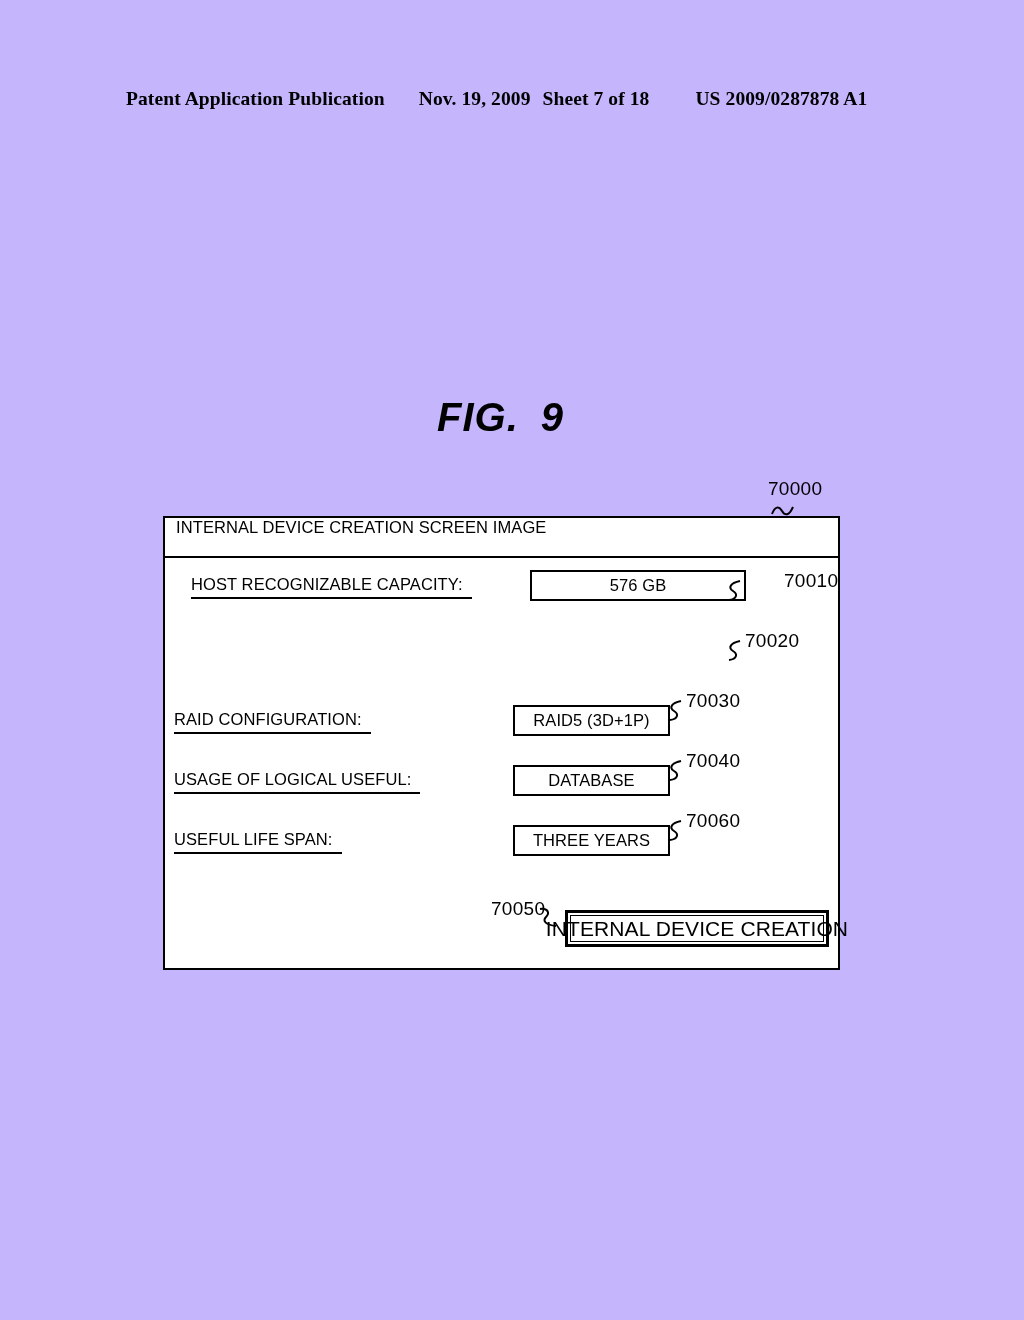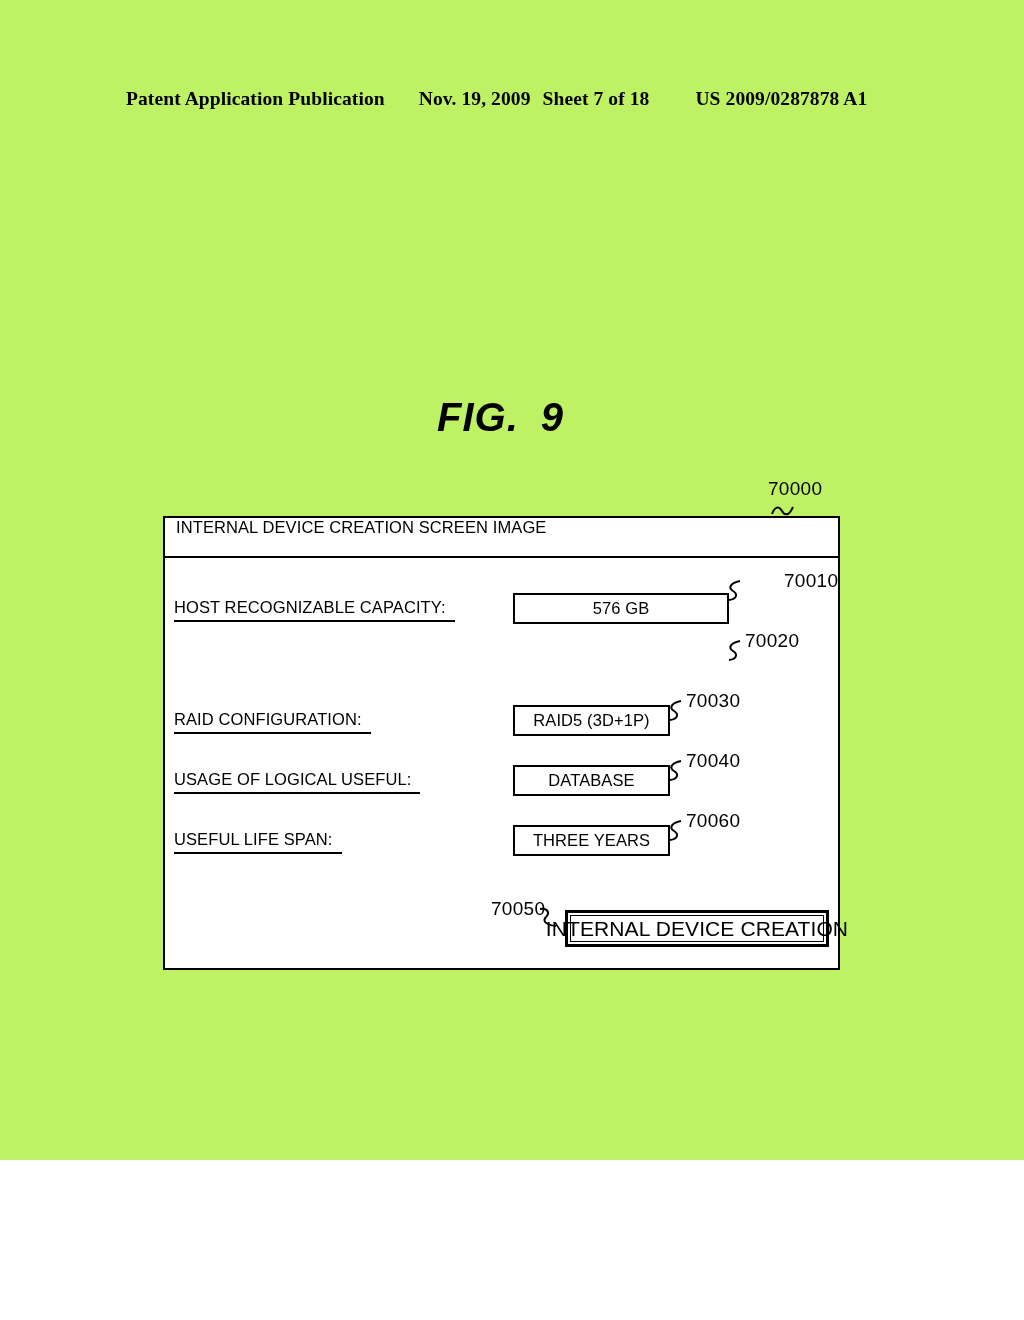--- a/index.html
+++ b/index.html
@@ -3,22 +3,22 @@
 <meta charset="utf-8">
 <style>
   html, body {
     margin: 0;
     padding: 0;
     background: #ffffff;
   }
   .page {
     position: relative;
     width: 1024px;
-    height: 1160px;
-    background: #bef264;
+    height: 1320px;
+    background: #c4b5fd;
     font-family: "Liberation Sans", sans-serif;
     color: #000000;
     overflow: hidden;
   }
 
   
   .pat-header {
     position: absolute;
     left: 126px;
     top: 88px;
@@ -179,21 +179,21 @@
   <svg class="squiggle" style="left:770px; top:500px;" width="30" height="20" viewBox="0 0 30 20">
     <path d="M2,14 C5,6 9,6 12,11 C15,16 19,16 23,7" stroke="#000" stroke-width="2" fill="none"></path>
   </svg>
 
   <div class="screen-frame">
 
     <div class="screen-titlebar">
       <span class="tb-text">INTERNAL DEVICE CREATION SCREEN IMAGE</span>
     </div>
 
-    <div class="form-row" style="top:75px;">
+    <div class="form-row" style="top:52px;margin-left:17px;">
       <span class="row-label">HOST RECOGNIZABLE CAPACITY:</span>
       <div class="value-box wide">
         <span class="vb-text">576 GB</span>
       </div>
     </div>
 
 
     <div class="form-row" style="top:187px;">
       <span class="row-label">RAID CONFIGURATION:</span>
       <div class="value-box narrow">

